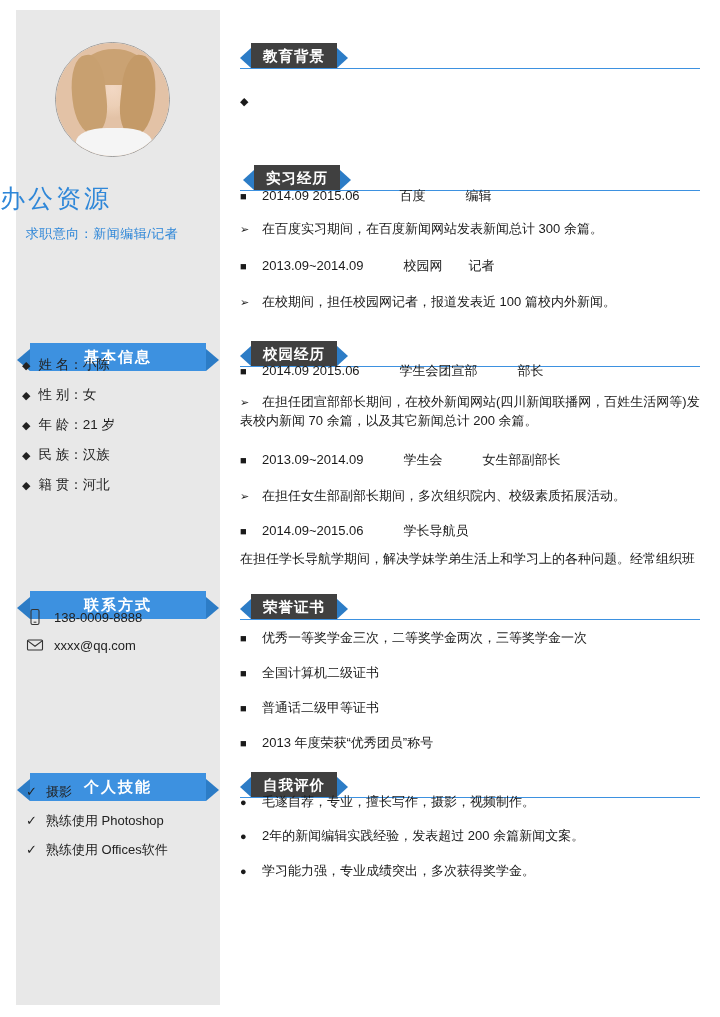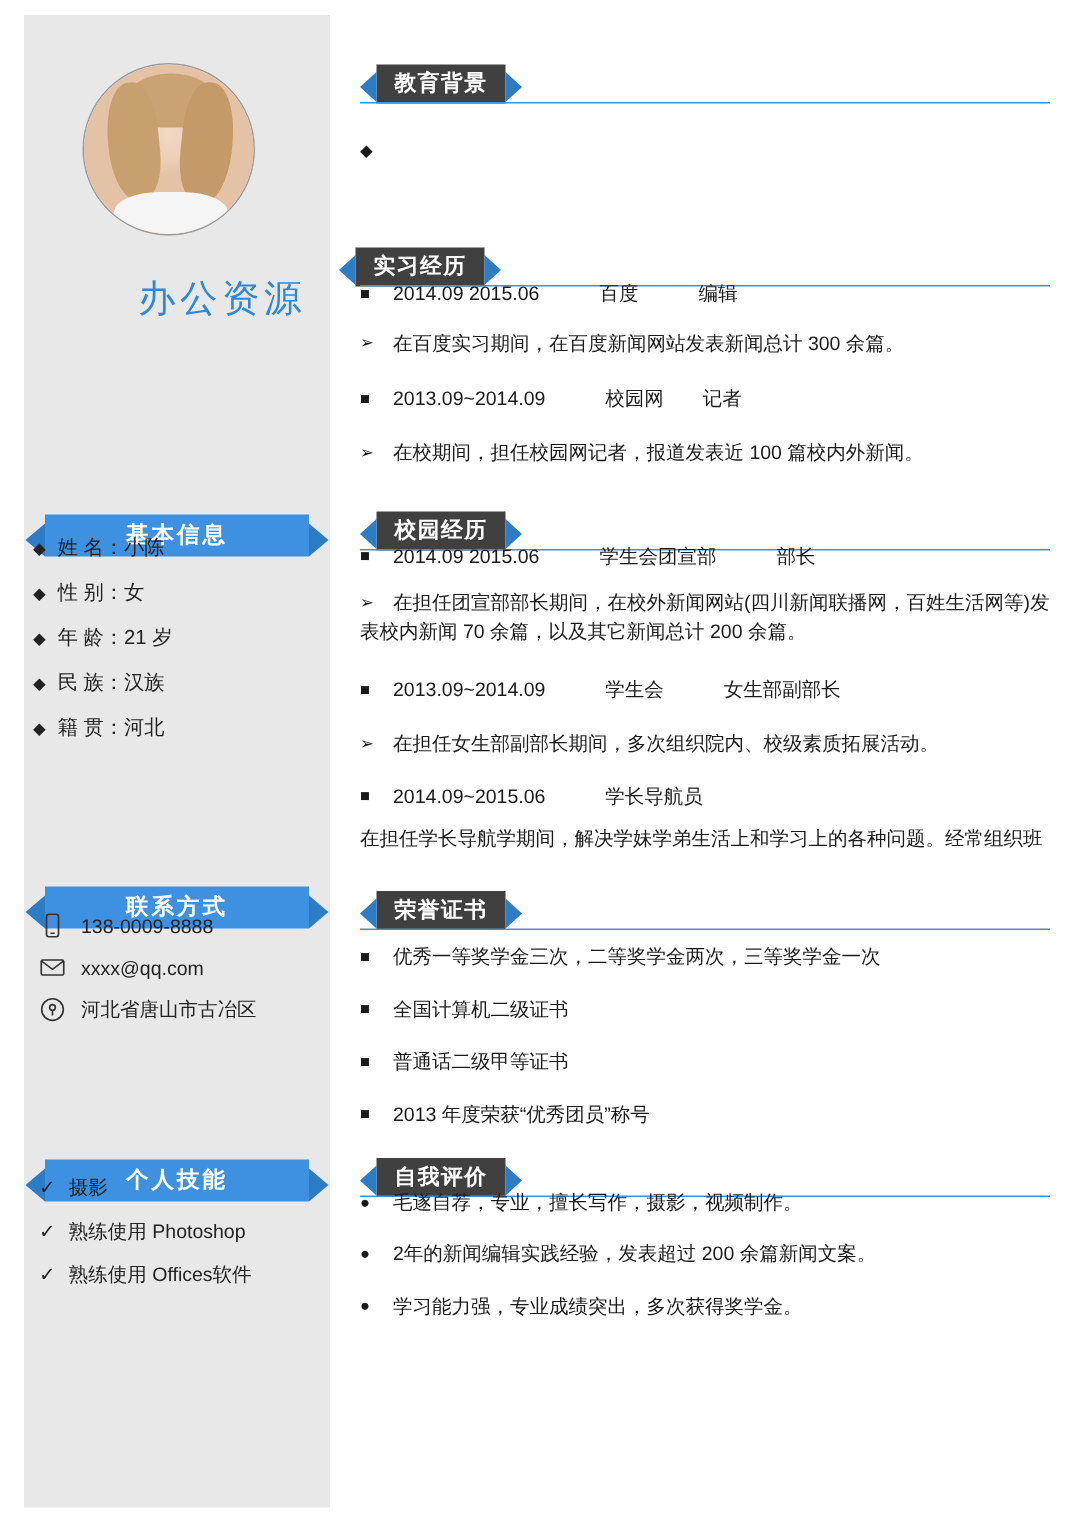--- a/index.html
+++ b/index.html
@@ -64,21 +64,21 @@
     position: absolute; left: 20px; bottom: -6px;
     width: 76px; height: 34px;
     background: #f5f5f5;
     border-radius: 40% 40% 0 0;
   }
 
   .name {
     position: absolute;
     left: 0; top: 182px;
     width: 204px;
-    text-align: right;
+    text-align: left;
     font-size: 25px;
     color: #2f87d8;
     letter-spacing: 3px;
   }
   .objective {
     position: absolute;
     left: 0; top: 225px;
     width: 204px;
     text-align: center;
     font-size: 13px;
@@ -232,20 +232,21 @@
 
   <div class="photo-wrap">
     <div class="photo-face"></div>
     <div class="photo-hair-top"></div>
     <div class="photo-hair-l"></div>
     <div class="photo-hair-r"></div>
     <div class="photo-body"></div>
   </div>
 
   <div class="name">办公资源</div>
+  <div class="objective">求职意向：新闻编辑/记者</div>
 
   <div class="ribbon" style="left:30px; top:343px; width:176px;">
     <div class="tail-l"></div>
     <div class="tail-r"></div>
     <div class="ribbon-text">基本信息</div>
   </div>
 
   <div class="side-list" style="top:350px;">
     <div class="side-row">
       <span class="bullet">◆</span>
@@ -287,30 +288,20 @@
     </div>
     <div class="contact-row">
       <span class="ico">
         <svg width="18" height="18" viewBox="0 0 18 18">
             <rect x="1.5" y="4" width="15" height="10" rx="1" fill="none" stroke="#333" stroke-width="1.1"></rect>
             <polyline points="1.5,4.6 9,10.2 16.5,4.6" fill="none" stroke="#333" stroke-width="1.1"></polyline>
           </svg>
       </span>
       <span>xxxx@qq.com</span>
     </div>
-    <div class="contact-row">
-      <span class="ico">
-        <svg width="18" height="18" viewBox="0 0 18 18">
-            <circle cx="9" cy="9" r="7.2" fill="none" stroke="#333" stroke-width="1.1"></circle>
-            <circle cx="9" cy="7.6" r="1.9" fill="none" stroke="#333" stroke-width="1.1"></circle>
-            <path d="M9 9.6 L9 13" stroke="#333" stroke-width="1.1" fill="none"></path>
-          </svg>
-      </span>
-      <span>河北省唐山市古冶区</span>
-    </div>
   </div>
 
   <div class="ribbon" style="left:30px; top:773px; width:176px;">
     <div class="tail-l"></div>
     <div class="tail-r"></div>
     <div class="ribbon-text">个人技能</div>
   </div>
 
   <div class="side-list" style="top:777px; left:26px;">
     <div class="skill-row">
@@ -331,21 +322,21 @@
     <span class="tail-l"></span>
     <span class="tail-r"></span>
     <span>教育背景</span>
   </div>
   <div class="rule" style="top:68px;"></div>
 
   <div class="entry" style="top:91px;">
     <span class="mk">◆</span>
   </div>
 
-  <div class="rsec-title" style="left:237px; top:165px;">
+  <div class="rsec-title" style="left:254px; top:165px;">
     <span class="tail-l"></span>
     <span class="tail-r"></span>
     <span>实习经历</span>
   </div>
   <div class="rule" style="top:190px;"></div>
 
   <div class="entry" style="top:186px;">
     <span class="mk">■</span>
     <span class="body">
       <span>2014.09 2015.06</span><span class="gap-2"></span><span>百度</span><span class="gap-2"></span><span>编辑</span>

